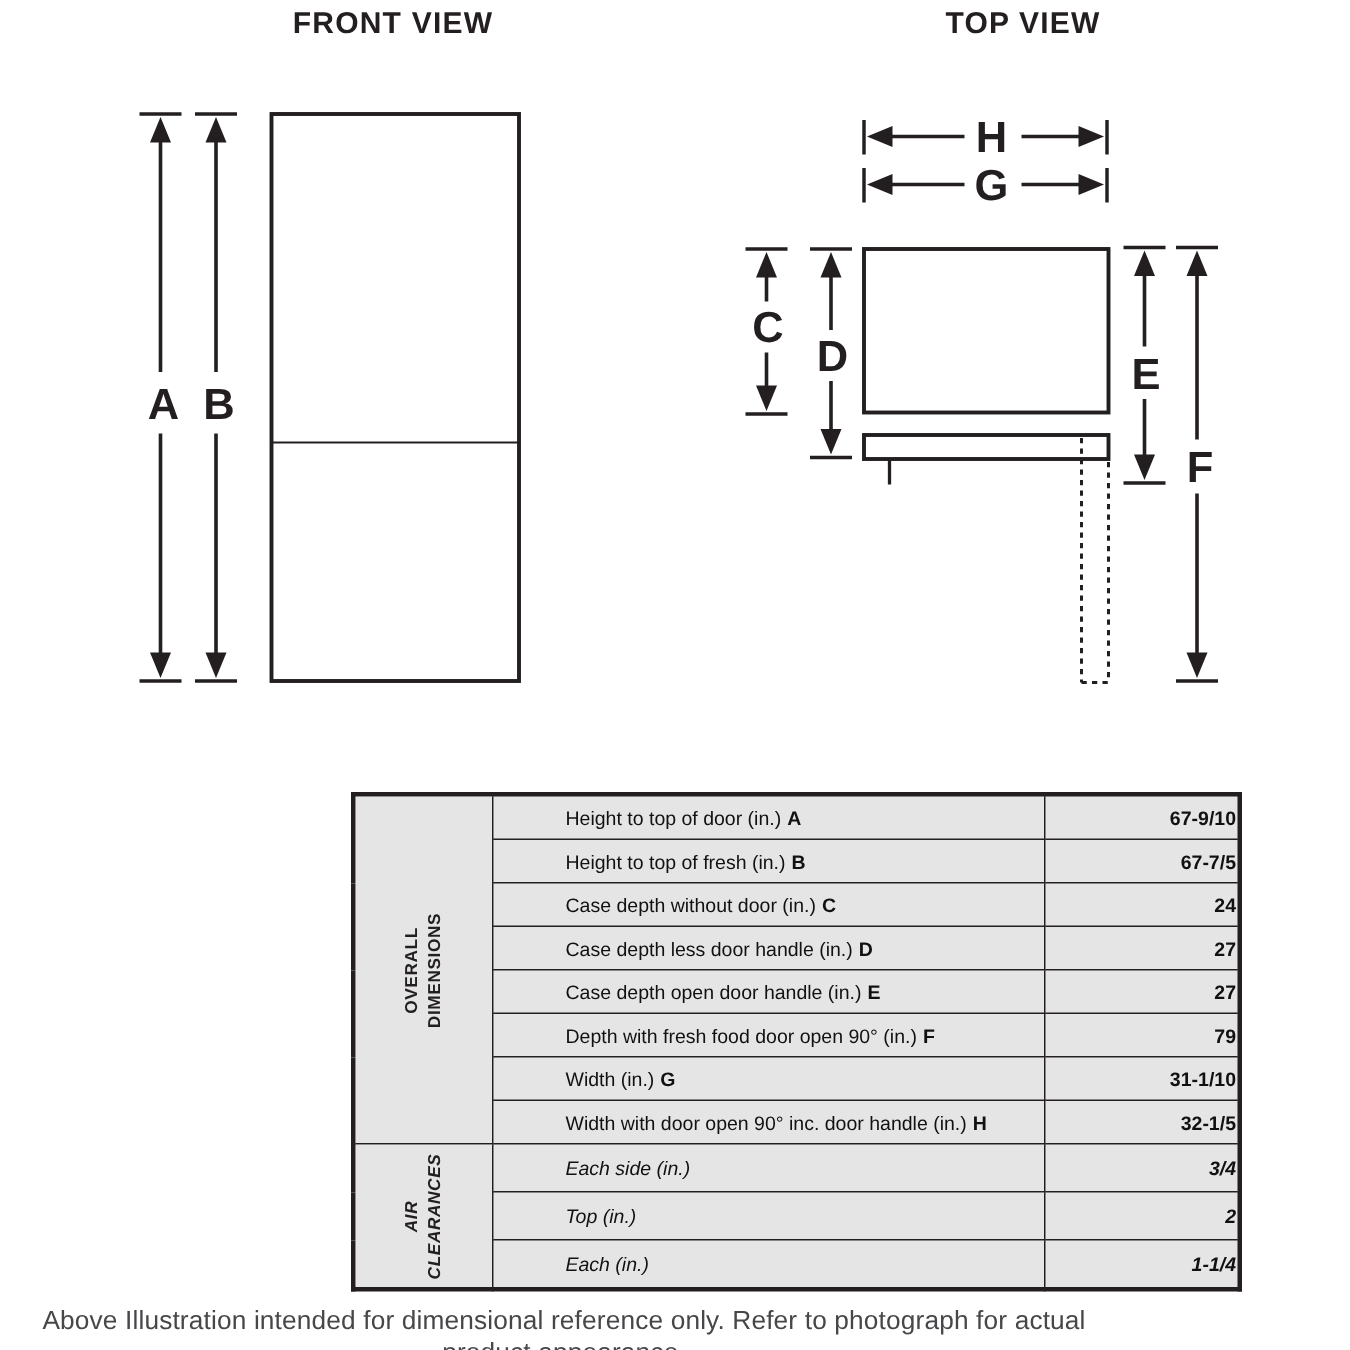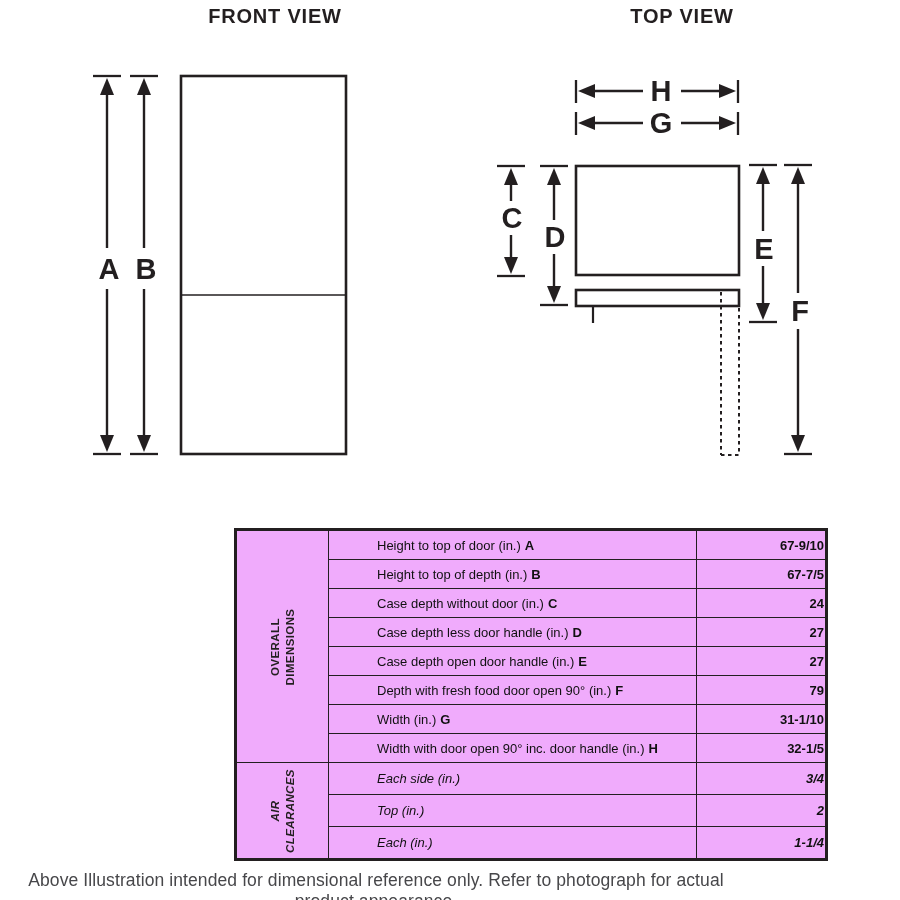--- a/index.html
+++ b/index.html
@@ -4,34 +4,34 @@
 <style>
   html,body{margin:0;padding:0;}
   body{
     width:900px;height:900px;background:#ffffff;position:relative;
     font-family:"Liberation Sans", sans-serif;color:#231f20;overflow:hidden;
   }
   .view-title{
     position:absolute;top:5px;width:220px;text-align:center;
     font-size:20px;font-weight:bold;letter-spacing:.8px;color:#231f20;
   }
-  #front-title{left:165px;}
+  #front-title{left:152px;}
   #top-title{left:572px;}
   #diagram{position:absolute;left:0;top:0;}
   .ln{stroke:#231f20;fill:none;}
   .dim-label{
     font-family:"Liberation Sans", sans-serif;
     font-size:29px;font-weight:bold;fill:#231f20;text-anchor:middle;
   }
   
   #spec-table{
     position:absolute;left:234px;top:528px;border-collapse:collapse;
     border:3px solid #231f20;table-layout:fixed;
   }
-  #spec-table td{border:1.5px solid #231f20;background:#f0abfc;padding-left:48px;}
+  #spec-table td{border:1.5px solid #231f20;background:#e5e5e5;padding-left:48px;}
   td.vhead{width:43px;position:relative;padding:0;}
   td.lbl{width:313px;padding:0 6px 0 12px;font-size:13px;color:#111;}
   td.lbl .key{margin-left:4px;font-weight:bold;color:#111;}
   td.val{width:79px;text-align:right;font-weight:bold;font-size:13px;color:#111;}
   tr.r-dim td{height:26px;}
   tr.r-air td{height:29px;font-style:italic;}
   tr.sec-start td{border-top:3px solid #231f20;}
   td.valcol{border-left:3px solid #231f20;}
   .rot{
     position:absolute;top:50%;left:50%;
@@ -156,21 +156,21 @@
   <tbody>
     <tr class="r-dim">
       <td class="vhead" rowspan="8">
           <div class="rot">OVERALL
 DIMENSIONS</div>
         </td>
       <td class="lbl"><span>Height to top of door (in.)</span><b class="key">A</b></td>
       <td class="val valcol">67-9/10</td>
     </tr>
     <tr class="r-dim">
-      <td class="lbl"><span>Height to top of depth (in.)</span><b class="key">B</b></td>
+      <td class="lbl"><span>Height to top of fresh (in.)</span><b class="key">B</b></td>
       <td class="val valcol">67-7/5</td>
     </tr>
     <tr class="r-dim">
       <td class="lbl"><span>Case depth without door (in.)</span><b class="key">C</b></td>
       <td class="val valcol">24</td>
     </tr>
     <tr class="r-dim">
       <td class="lbl"><span>Case depth less door handle (in.)</span><b class="key">D</b></td>
       <td class="val valcol">27</td>
     </tr>

